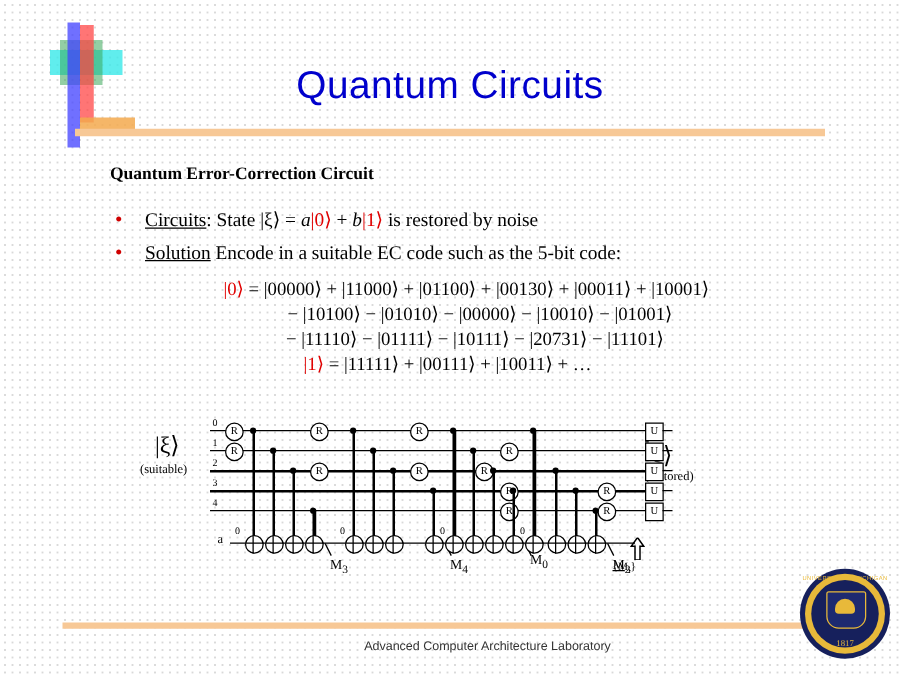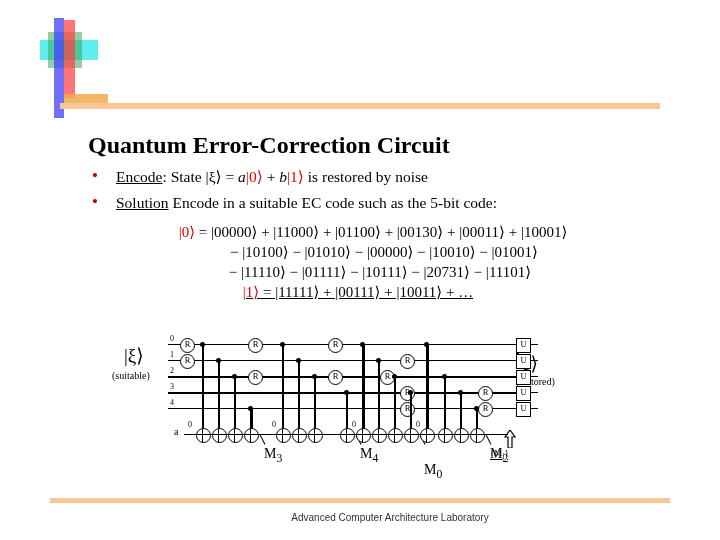--- a/index.html
+++ b/index.html
@@ -27,56 +27,56 @@
     position:absolute;left:0;top:50px;width:720px;text-align:center;
     font-family:"Liberation Sans", sans-serif;
     font-size:31px;color:#0000cc;letter-spacing:.4px;
   }
   .rule-top{position:absolute;left:60px;top:103px;width:600px;height:6px;background:#f7c896;}
   .rule-bottom{position:absolute;left:50px;top:498px;width:620px;height:5px;background:#f7c896;}
 
   
   .heading{
     position:absolute;left:88px;top:132px;
-    font-size:24px;font-weight:bold;color:#000;
+    font-size:14px;font-weight:bold;color:#000;
     font-family:"Liberation Serif", serif;
   }
   .bullets{position:absolute;left:88px;top:166px;width:580px;}
   .bullet{position:relative;padding-left:28px;font-size:15.5px;line-height:22px;color:#000;margin-bottom:4px;}
   .bullet .dot{position:absolute;left:4px;top:-1px;color:#d00000;font-size:17px;line-height:22px;}
   .u{text-decoration:underline;}
   .red{color:#e00000;}
   .it{font-style:italic;}
 
   .code{position:absolute;left:88px;top:222px;width:570px;text-align:center;
         font-size:15px;line-height:20px;color:#000;}
   .code .ln{white-space:nowrap;}
   .code .l1{text-align:center;}
   .code .l2{text-align:center;padding-left:22px;}
   .code .l3{text-align:center;padding-left:14px;}
-  .code .l4{text-align:center;padding-right:30px;text-decoration:underline;}
+  .code .l4{text-align:center;padding-right:30px;}
 
   
   .circuit{position:absolute;left:112px;top:330px;width:500px;height:140px;}
   .cwire{position:absolute;background:#000;}
   .label-xi{position:absolute;left:12px;top:14px;font-size:19px;color:#000;}
   .label-deg{position:absolute;left:0px;top:40px;font-size:10px;color:#000;}
   .label-xir{position:absolute;left:410px;top:22px;font-size:19px;color:#000;}
   .label-degr{position:absolute;left:404px;top:46px;font-size:10px;color:#000;}
   .wnum{position:absolute;font-size:8px;color:#000;}
   .rg{position:absolute;width:13px;height:13px;border:1.4px solid #000;border-radius:50%;
       background:#fff;font-size:8.5px;line-height:11px;text-align:center;color:#000;}
   .xo{position:absolute;width:13px;height:13px;border:1.4px solid #000;border-radius:50%;background:#fff;}
   .xo:before,.xo:after{content:"";position:absolute;background:#000;}
   .xo:before{left:-0.5px;top:5px;width:14px;height:1.4px;}
   .xo:after{left:5px;top:-0.5px;width:1.4px;height:14px;}
   .ctl{position:absolute;width:5px;height:5px;border-radius:50%;background:#000;}
   .ub{position:absolute;width:13px;height:13px;border:1.6px solid #000;background:#fff;
       font-size:8.5px;line-height:11px;text-align:center;color:#000;}
-  .mlbl{position:absolute;font-size:14px;color:#000;}
+  .mlbl{position:absolute;font-size:11px;color:#000;}
   .mtick{position:absolute;width:1.4px;height:11px;background:#000;transform:rotate(-27deg);}
   .arrow{position:absolute;left:392px;top:100px;width:12px;height:18px;}
   .milbl{position:absolute;left:378px;top:118px;font-size:9px;color:#000;}
   .bar-xi{position:absolute;left:404px;top:22px;width:3px;height:17px;background:#000;}
 
   
   .footer{
     position:absolute;left:0;top:512px;width:720px;text-align:center;
     font-family:"Liberation Sans", sans-serif;font-size:10px;color:#333;padding-left:30px;
   }
@@ -103,28 +103,29 @@
 <div class="slide">
 
   <div class="logo-group">
     <div class="lg lg-cyan"></div>
     <div class="lg lg-green"></div>
     <div class="lg lg-blue"></div>
     <div class="lg lg-red"></div>
     <div class="lg lg-orange"></div>
   </div>
 
+  <div class="title">Quantum Circuits</div>
   <div class="rule-top"></div>
 
   <div class="heading">Quantum Error-Correction Circuit</div>
 
   <div class="bullets">
 
     <div class="bullet">
-      <span class="dot">•</span><span class="u">Encode</span><span>: State  |ξ⟩ = </span><span class="it">a</span><span class="red">|0⟩</span><span> + </span><span class="it">b</span><span class="red">|1⟩</span><span> is restored by noise</span>
+      <span class="dot">•</span><span class="u">Circuits</span><span>: State  |ξ⟩ = </span><span class="it">a</span><span class="red">|0⟩</span><span> + </span><span class="it">b</span><span class="red">|1⟩</span><span> is restored by noise</span>
     </div>
 
     <div class="bullet">
       <span class="dot">•</span><span class="u">Solution</span><span> Encode in a suitable EC code such as the 5-bit code:</span>
     </div>
 
   </div>
 
   <div class="code">
     <div class="ln l1"><span class="red">|0⟩</span><span> = |00000⟩ + |11000⟩ + |01100⟩ + |00130⟩ + |00011⟩ + |10001⟩</span></div>
@@ -226,21 +227,21 @@
     <div class="xo" style="left:228px;top:98px;"></div>
     <div class="mtick" style="left:246px;top:104px;"></div>
     <div class="mlbl" style="left:248px;top:116px;"><span>M</span><sub>4</sub></div>
 
     <div class="wnum" style="left:240px;top:90px;">0</div>
     <div class="xo" style="left:244px;top:98px;"></div>
     <div class="xo" style="left:260px;top:98px;"></div>
     <div class="xo" style="left:276px;top:98px;"></div>
     <div class="xo" style="left:292px;top:98px;"></div>
     <div class="mtick" style="left:310px;top:104px;"></div>
-    <div class="mlbl" style="left:312px;top:132px;"><span>M</span><sub>0</sub></div>
+    <div class="mlbl" style="left:312px;top:112px;"><span>M</span><sub>0</sub></div>
 
     <div class="wnum" style="left:304px;top:90px;">0</div>
     <div class="xo" style="left:308px;top:98px;"></div>
     <div class="xo" style="left:326px;top:98px;"></div>
     <div class="xo" style="left:342px;top:98px;"></div>
     <div class="xo" style="left:358px;top:98px;"></div>
     <div class="mtick" style="left:376px;top:104px;"></div>
     <div class="mlbl" style="left:378px;top:116px;text-decoration:underline;"><span>M</span><sub>2</sub></div>
 
     <div class="ub" style="left:404px;top:8px;">U</div>
@@ -258,14 +259,23 @@
     <svg class="arrow" viewBox="0 0 12 18">
       <polygon points="6,0 11,7 8,7 8,18 4,18 4,7 1,7" fill="none" stroke="#000" stroke-width="1.2"></polygon>
     </svg>
     <div class="milbl"><span>{M</span><sub>i</sub><span>}</span></div>
 
   </div>
 
   <div class="rule-bottom"></div>
   <div class="footer">Advanced Computer Architecture Laboratory</div>
 
+  <div class="seal">
+    <div class="seal-outer"></div>
+    <div class="seal-ring"></div>
+    <div class="seal-inner"></div>
+    <div class="seal-shield"></div>
+    <div class="seal-lamp"></div>
+    <div class="seal-txt-top">UNIVERSITY OF MICHIGAN</div>
+    <div class="seal-txt-bot">1817</div>
+  </div>
 
 </div>
 
 </body></html>

